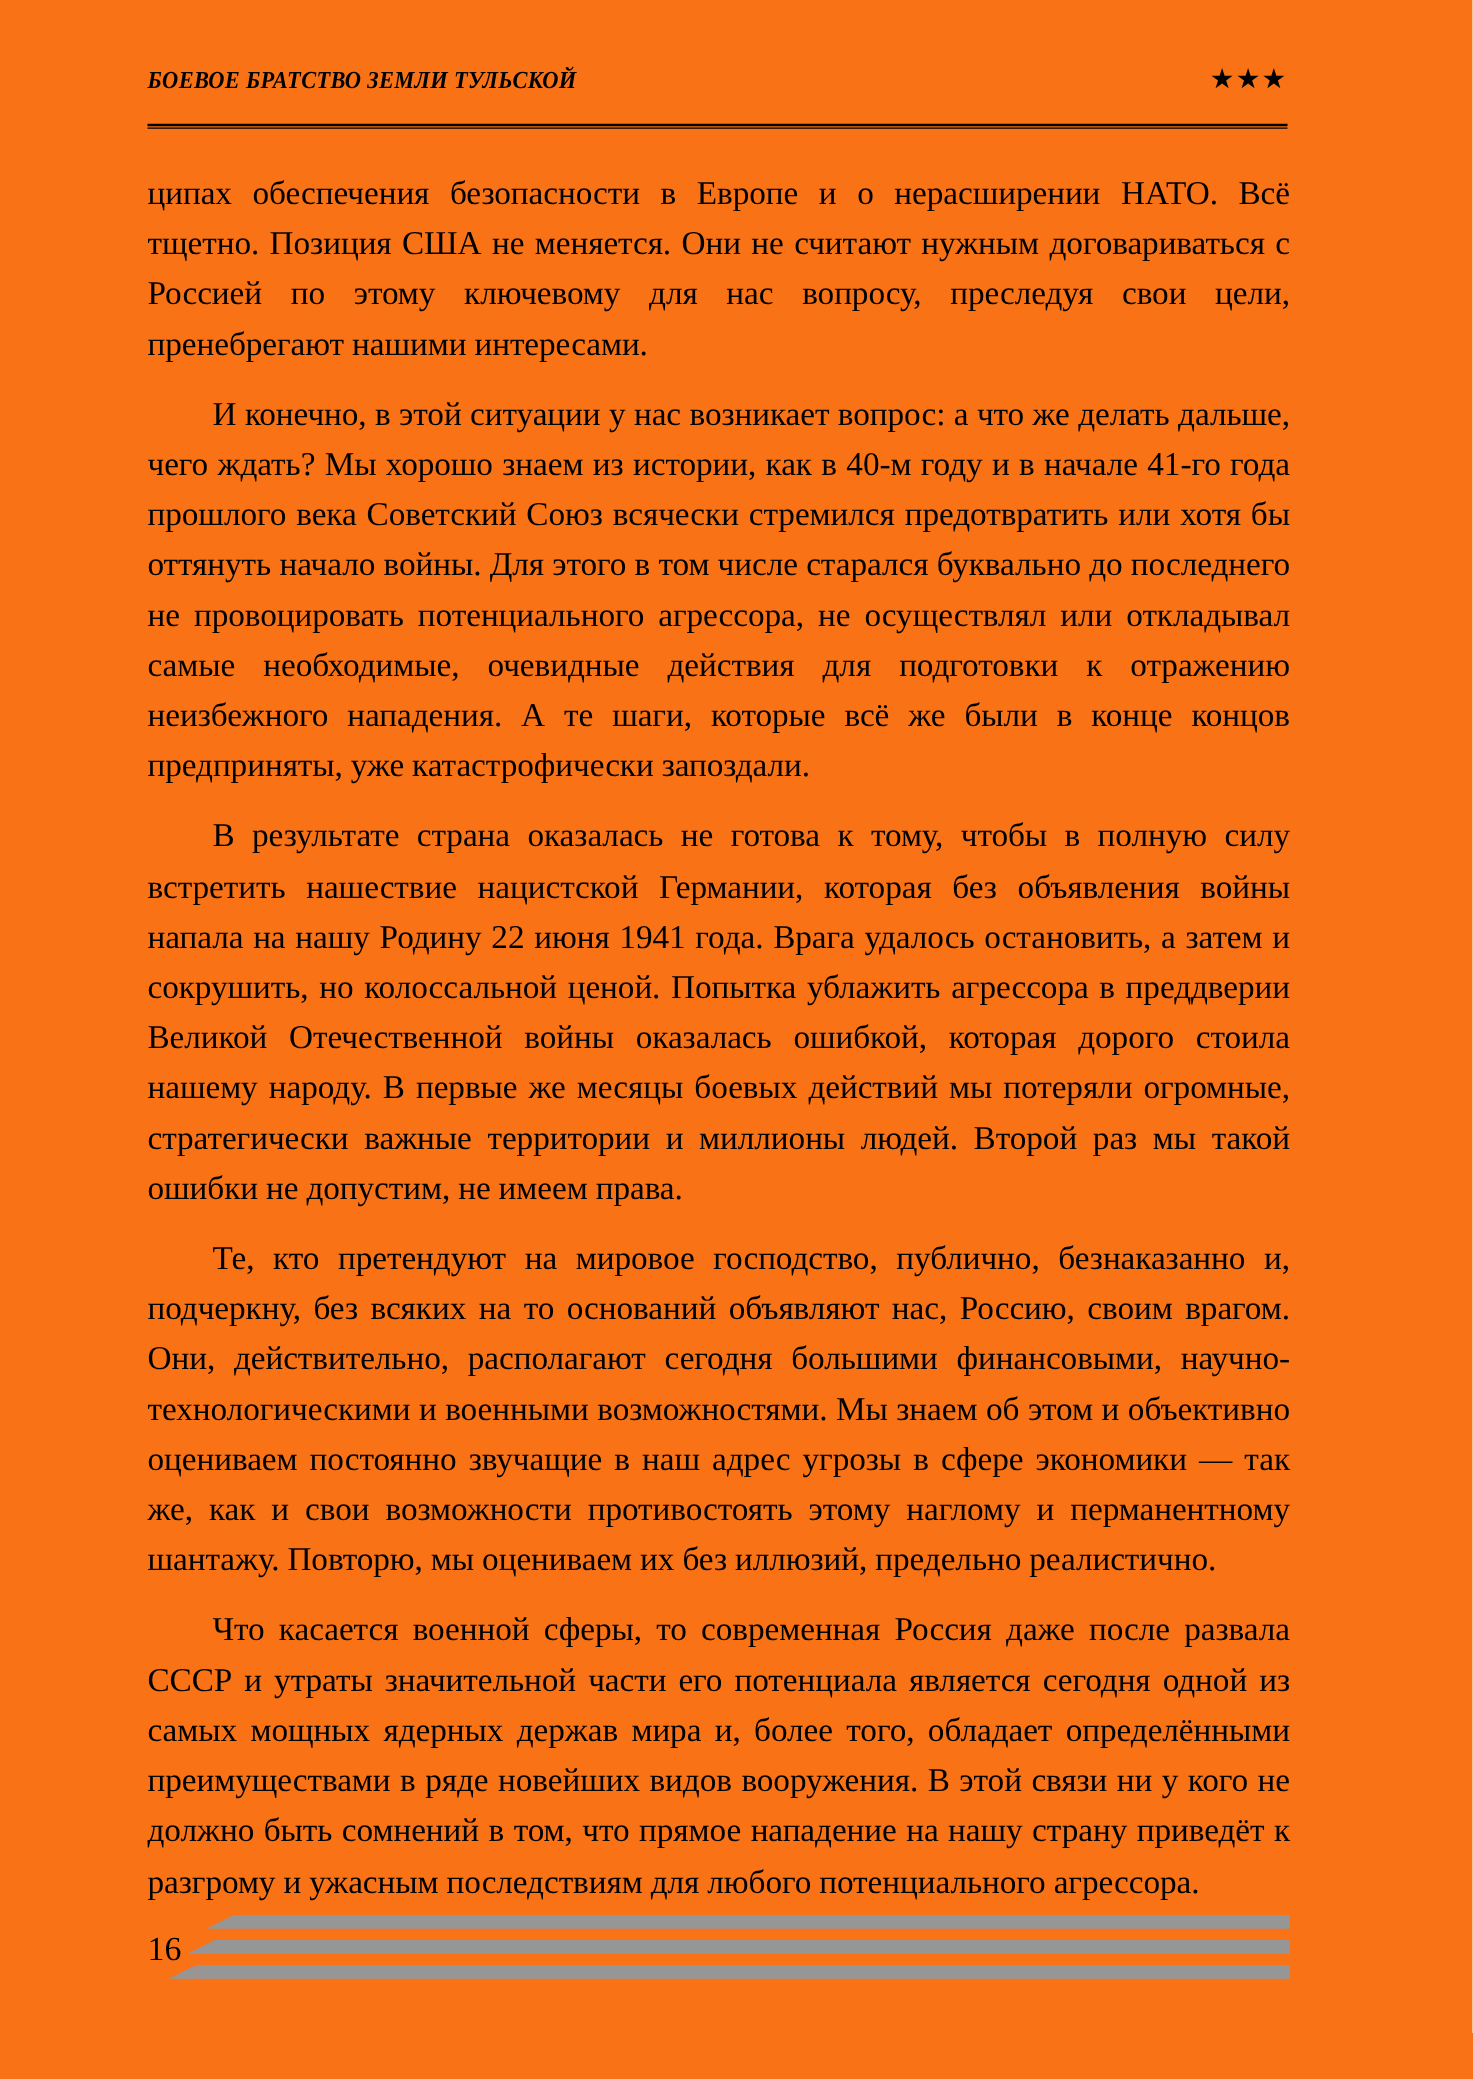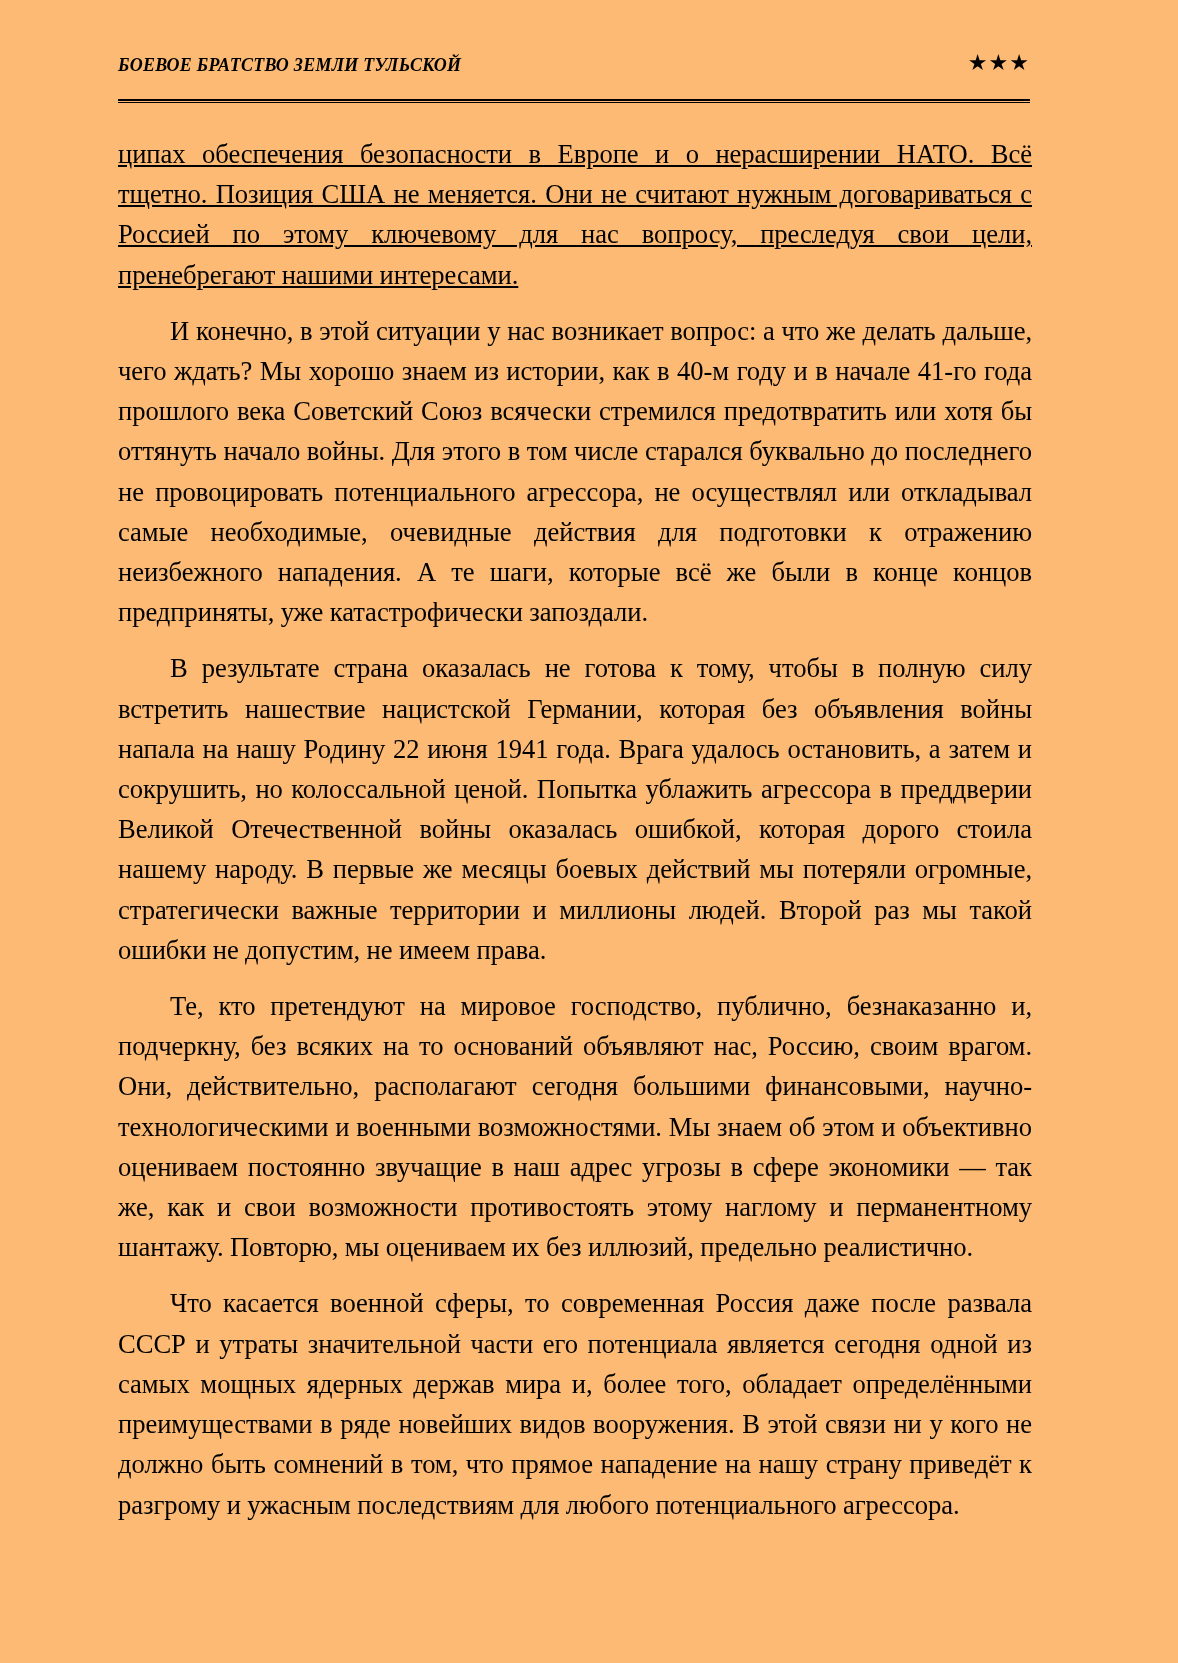--- a/index.html
+++ b/index.html
@@ -4,21 +4,21 @@
 <style>
   html, body {
     margin: 0;
     padding: 0;
     background: #ffffff;
   }
   .page {
     position: relative;
     width: 1178px;
     height: 1663px;
-    background: #fdba74;
+    background: #f97316;
     overflow: hidden;
     font-family: "Liberation Serif", "DejaVu Serif", serif;
     color: #000000;
   }
 
   
   .header {
     position: absolute;
     left: 118px;
     top: 52px;
@@ -148,21 +148,29 @@
   <div class="header">
     <div class="header-title">БОЕВОЕ БРАТСТВО ЗЕМЛИ ТУЛЬСКОЙ</div>
     <div class="header-stars">★★★</div>
   </div>
   <div class="header-rule">
     <div class="thick"></div>
     <div class="thin"></div>
   </div>
 
   <div class="content" id="body-content">
-      <div class="para" style="transform: scaleX(1); text-decoration: underline;"><span>ципах обеспечения безопасности в Европе и о нерасширении НАТО. Всё тщетно. Позиция США не меняется. Они не считают нужным до­говариваться с Россией по этому ключевому для нас вопросу, преследуя свои цели, пренебрегают нашими интересами.</span></div>
+      <div class="para" style="transform: scaleX(1);"><span>ципах обеспечения безопасности в Европе и о нерасширении НАТО. Всё тщетно. Позиция США не меняется. Они не считают нужным до­говариваться с Россией по этому ключевому для нас вопросу, преследуя свои цели, пренебрегают нашими интересами.</span></div>
       <div class="para" style="transform: scaleX(1);"><span class="ind"></span><span>И конечно, в этой ситуации у нас возникает вопрос: а что же делать дальше, чего ждать? Мы хорошо знаем из истории, как в 40-м году и в на­чале 41-го года прошлого века Советский Союз всячески стремился пре­дотвратить или хотя бы оттянуть начало войны. Для этого в том числе старался буквально до последнего не провоцировать потенциального агрессора, не осуществлял или откладывал самые необходимые, оче­видные действия для подготовки к отражению неизбежного нападения. А те шаги, которые всё же были в конце концов предприняты, уже ка­тастрофически запоздали.</span></div>
       <div class="para" style="transform: scaleX(1);"><span class="ind"></span><span>В результате страна оказалась не готова к тому, чтобы в полную силу встретить нашествие нацистской Германии, которая без объяв­ления войны напала на нашу Родину 22 июня 1941 года. Врага удалось остановить, а затем и сокрушить, но колоссальной ценой. Попытка ублажить агрессора в преддверии Великой Отечественной войны оказалась ошибкой, которая дорого стоила нашему народу. В первые же месяцы боевых действий мы потеряли огромные, стратегически важные территории и миллионы людей. Второй раз мы такой ошибки не допустим, не имеем права.</span></div>
       <div class="para" style="transform: scaleX(1);"><span class="ind"></span><span>Те, кто претендуют на мировое господство, публично, безнаказанно и, подчеркну, без всяких на то оснований объявляют нас, Россию, своим врагом. Они, действительно, располагают сегодня большими финансо­выми, научно-технологическими и военными возможностями. Мы знаем об этом и объективно оцениваем постоянно звучащие в наш адрес угрозы в сфере экономики — так же, как и свои возможности противостоять этому наглому и перманентному шантажу. Повторю, мы оцениваем их без иллюзий, предельно реалистично.</span></div>
       <div class="para" style="transform: scaleX(1);"><span class="ind"></span><span>Что касается военной сферы, то современная Россия даже после развала СССР и утраты значительной части его потенциала является сегодня одной из самых мощных ядерных держав мира и, более того, обладает определёнными преимуществами в ряде новейших видов во­оружения. В этой связи ни у кого не должно быть сомнений в том, что прямое нападение на нашу страну приведёт к разгрому и ужасным по­следствиям для любого потенциального агрессора.</span></div>
     </div>
 
+  <div class="footer">
+    <div class="page-number">16</div>
+    <div class="rule-stack">
+      <div class="slant-bar bar1"></div>
+      <div class="slant-bar bar2"></div>
+      <div class="slant-bar bar3"></div>
+    </div>
+  </div>
 
 </div>
 
 </body></html>

